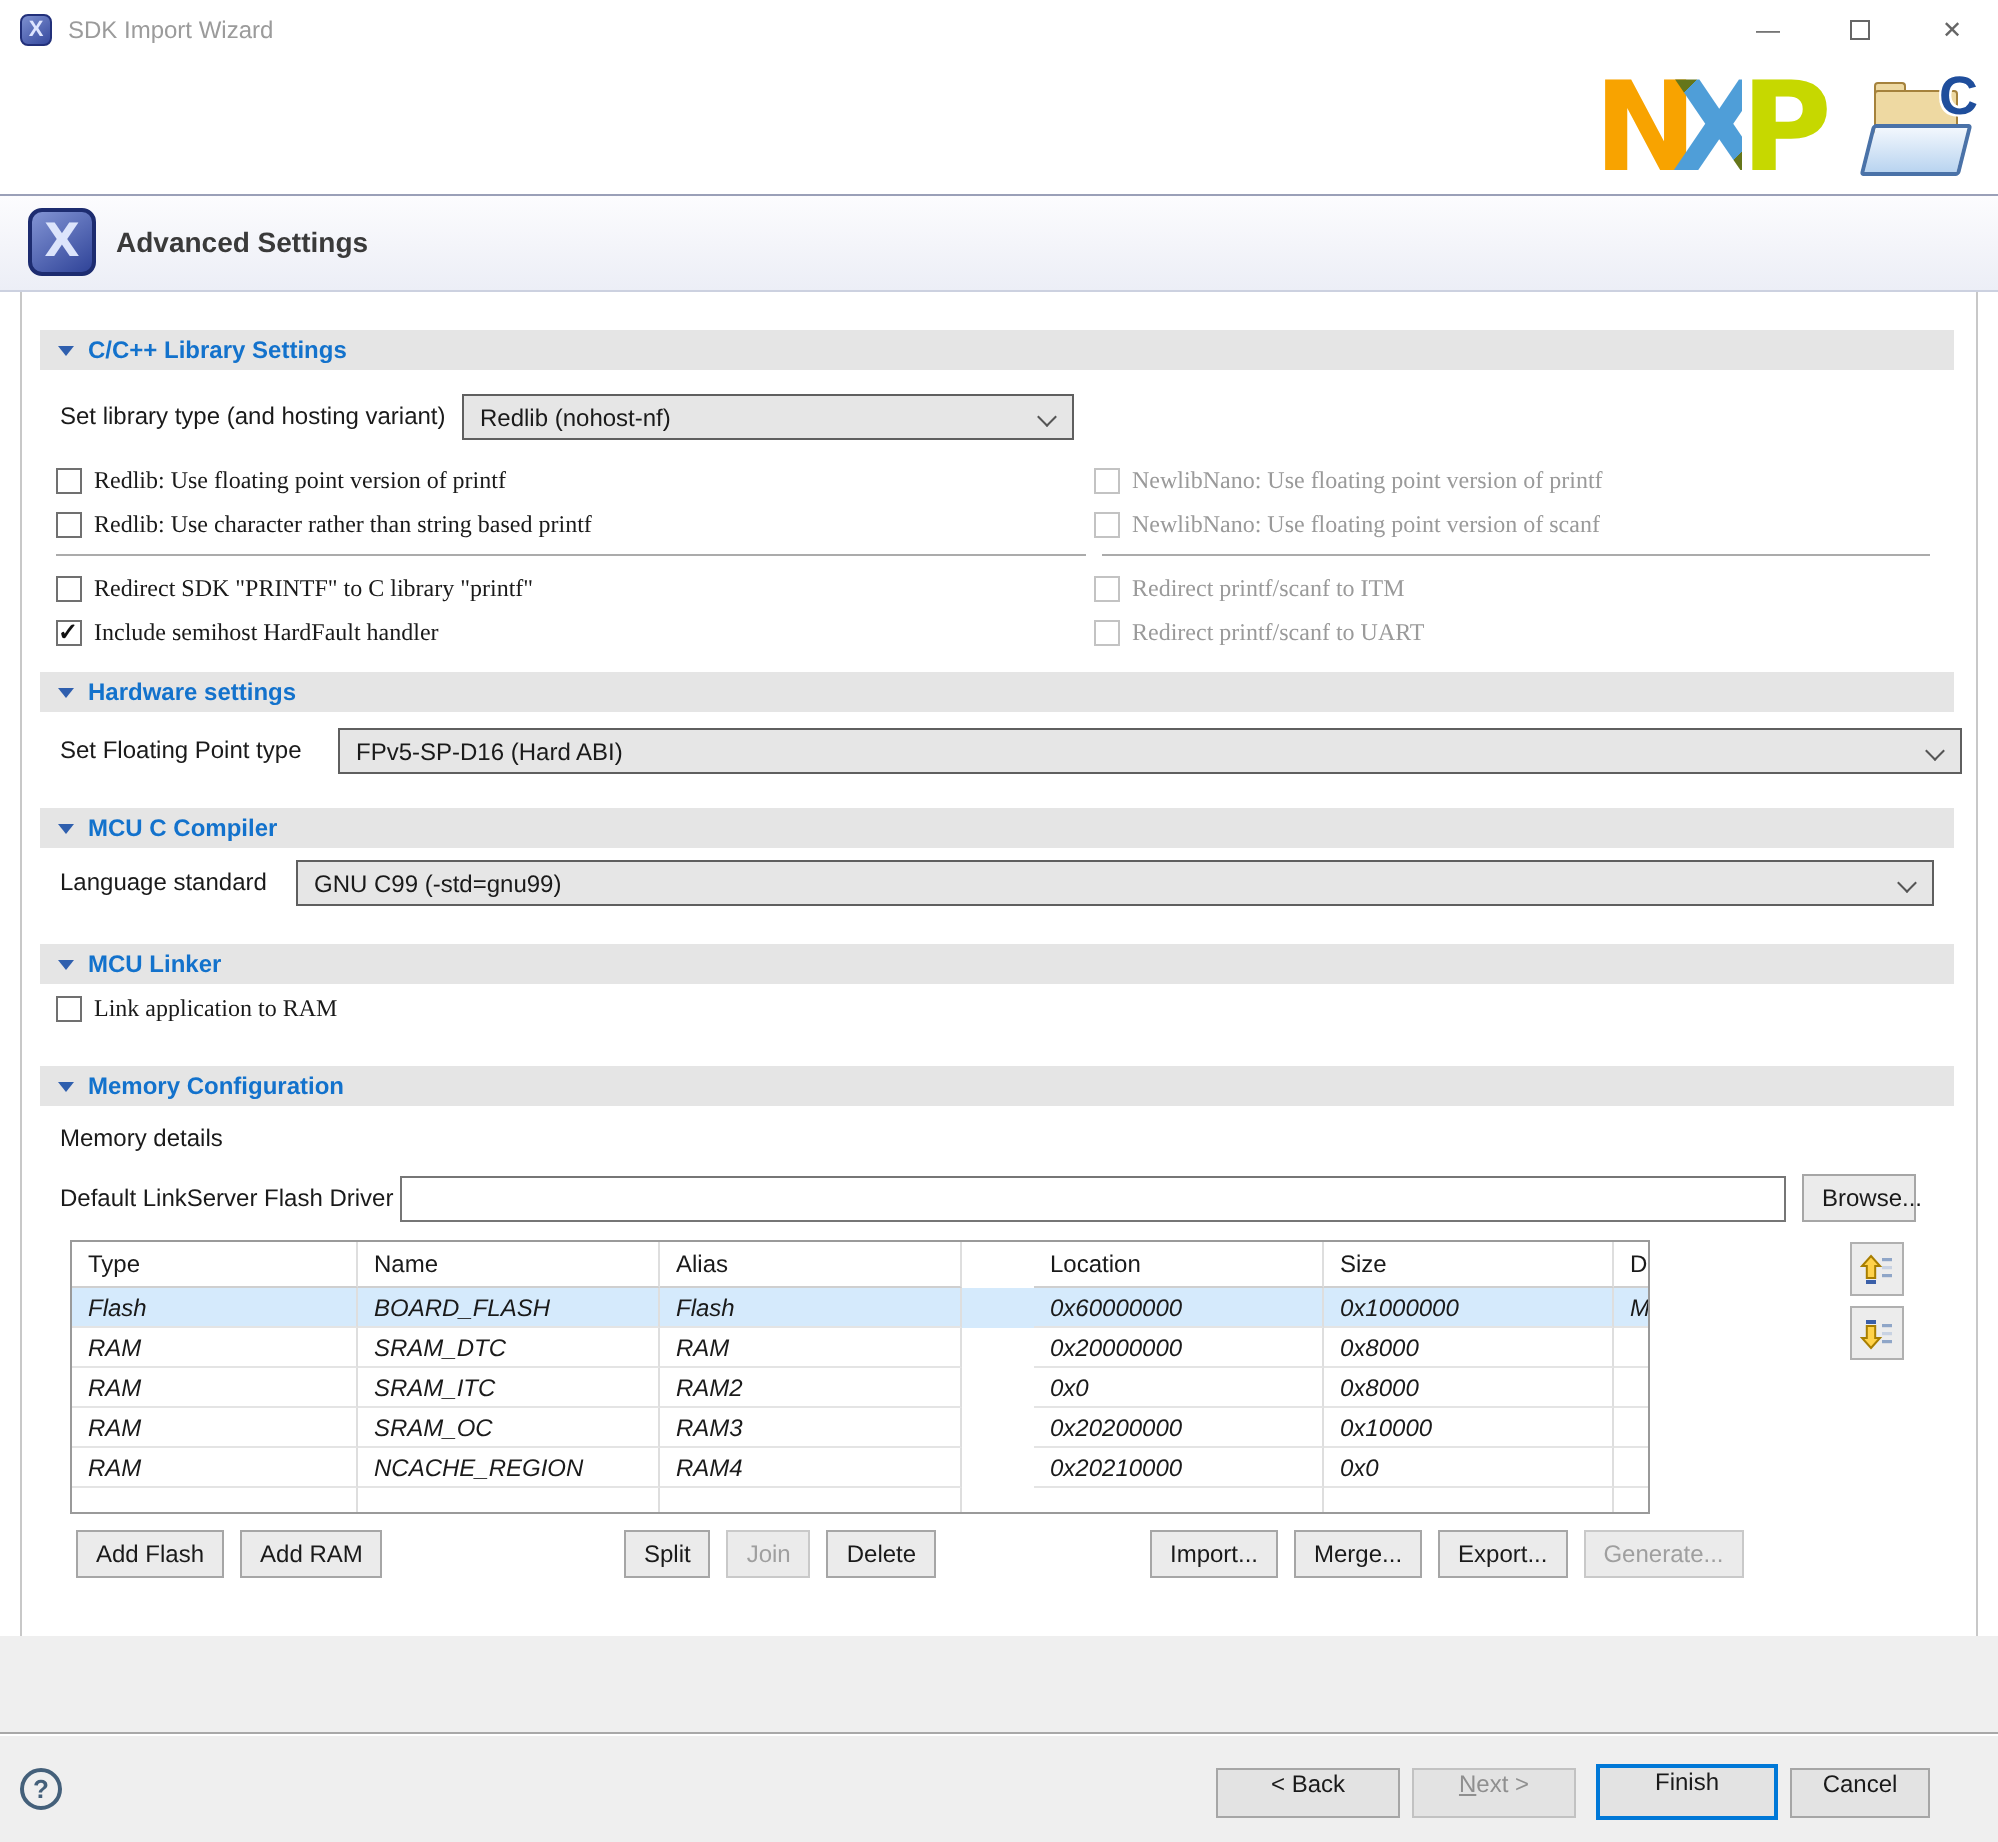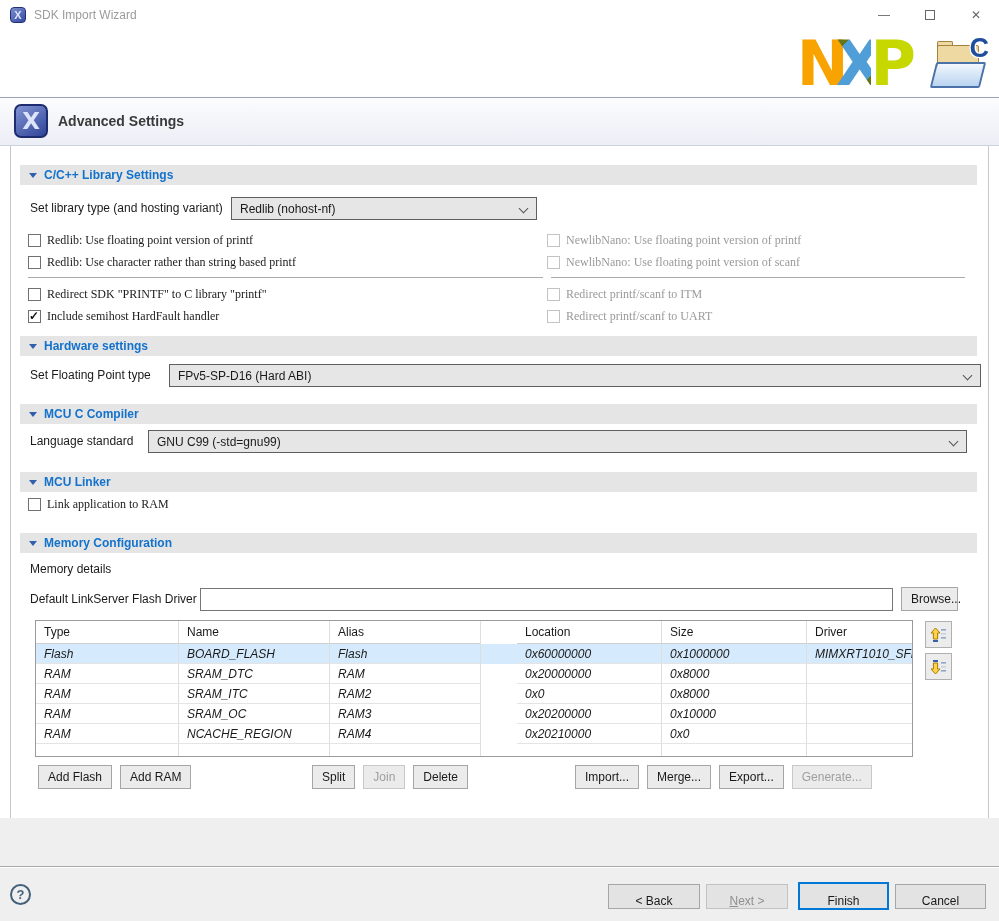--- a/index.html
+++ b/index.html
@@ -65,39 +65,39 @@
   .divline { position:absolute; height:1px; background:#ababab; }
 
   
   .tinput { position:absolute; height:23px; border:1px solid #767676; background:#fff; font-size:12px; padding:0 6px; font-family:"Liberation Sans",sans-serif; }
   .btn { position:relative; height:24px; background:#ebebeb; border:1px solid #a6a6a6; font-size:12px; color:#1a1a1a; padding:0 9px; display:flex; align-items:center; justify-content:center; cursor:default; white-space:nowrap; font-family:"Liberation Sans",sans-serif; }
   .btn.disabled { color:#9f9f9f; border-color:#c9c9c9; }
   .btn span { display:block; width:100%; text-align:center; }
   .btngroup { position:absolute; display:flex; gap:8px; }
 
   
-  .memtable { position:absolute; left:35px; top:620px; width:878px; height:137px; border:1px solid #9a9a9a; background:#fff; display:flex; flex-direction:column; font-size:12px; }
+  .memtable { position:absolute; left:35px; top:620px; width:790px; height:137px; border:1px solid #9a9a9a; background:#fff; display:flex; flex-direction:column; font-size:12px; }
   .trow { display:flex; flex:0 0 auto; }
   .trow.head { height:23px; }
   .trow.head .tcell { border-bottom:1px solid #cfcfcf; padding-top:4px; }
   .trow.data { height:20px;font-style:italic; }
   .trow.data .tcell { border-bottom:1px solid #e4e4e4; padding-top:3px; }
   .trow.selected { background:#d5eafc; }
   .trow.filler { flex:1; }
   .tcell { padding-left:8px; border-right:1px solid #dedede; overflow:hidden; white-space:nowrap; }
   .c0{width:143px;} .c1{width:151px;} .c2{width:151px;} .c3{width:145px;margin-left:36px;} .c4{width:145px;} .c5{flex:1; border-right:none;}
 
   .movebtn { position:absolute; left:925px; width:27px; height:27px; background:#ececec; border:1px solid #b0b0b0; display:flex; align-items:center; justify-content:center; cursor:default; }
 
   
   .bottomstrip { position:absolute; left:0; top:818px; width:999px; height:48px; background:#efefef; }
   .footdiv { position:absolute; left:0; top:866px; width:999px; height:2px; background:#a8a8a8; border-bottom:1px solid #ffffff; }
   .footer { position:absolute; left:0; top:868px; width:999px; height:53px; background:#efefef; }
   .helpicon { position:absolute; left:10px; top:884px; width:21px; height:21px; border:2px solid #44607a; border-radius:50%; color:#44607a; font-weight:bold; font-size:13px; line-height:17px; text-align:center; cursor:default; }
-  .fbtn { position:absolute; height:25px; background:#e3e3e3; border:1px solid #a6a6a6; font-size:12px; display:flex; align-items:flex-end; justify-content:center; cursor:default; }
+  .fbtn { position:absolute; height:25px; background:#e3e3e3; border:1px solid #a6a6a6; font-size:12px; display:flex; align-items:flex-start; justify-content:center; cursor:default; }
   .fbtn span { display:block; width:100%; text-align:center; }
   .fbtn.disabled { color:#8f8f8f; border-color:#c2c2c2; }
   .fbtn.disabled span::first-letter { text-decoration:underline; }
   .fbtn.primary { border:2px solid #0078d7; height:28px; }
 </style>
 </head>
 <body>
 
 <div class="titlebar">
   <span class="app-icon16">X</span>
@@ -337,15 +337,15 @@
 
 <div class="fbtn" style="left:608px; top:884px; width:92px;">
     <span>&lt; Back</span>
   </div>
 <div class="fbtn disabled" style="left:706px; top:884px; width:82px;">
     <span>Next &gt;</span>
   </div>
 <div class="fbtn primary" style="left:798px; top:882px; width:91px;">
     <span>Finish</span>
   </div>
-<div class="fbtn" style="left:895px; top:884px; width:91px;">
+<div class="fbtn" style="left:895px; top:884px; width:70px;">
     <span>Cancel</span>
   </div>
 
 </body></html>

